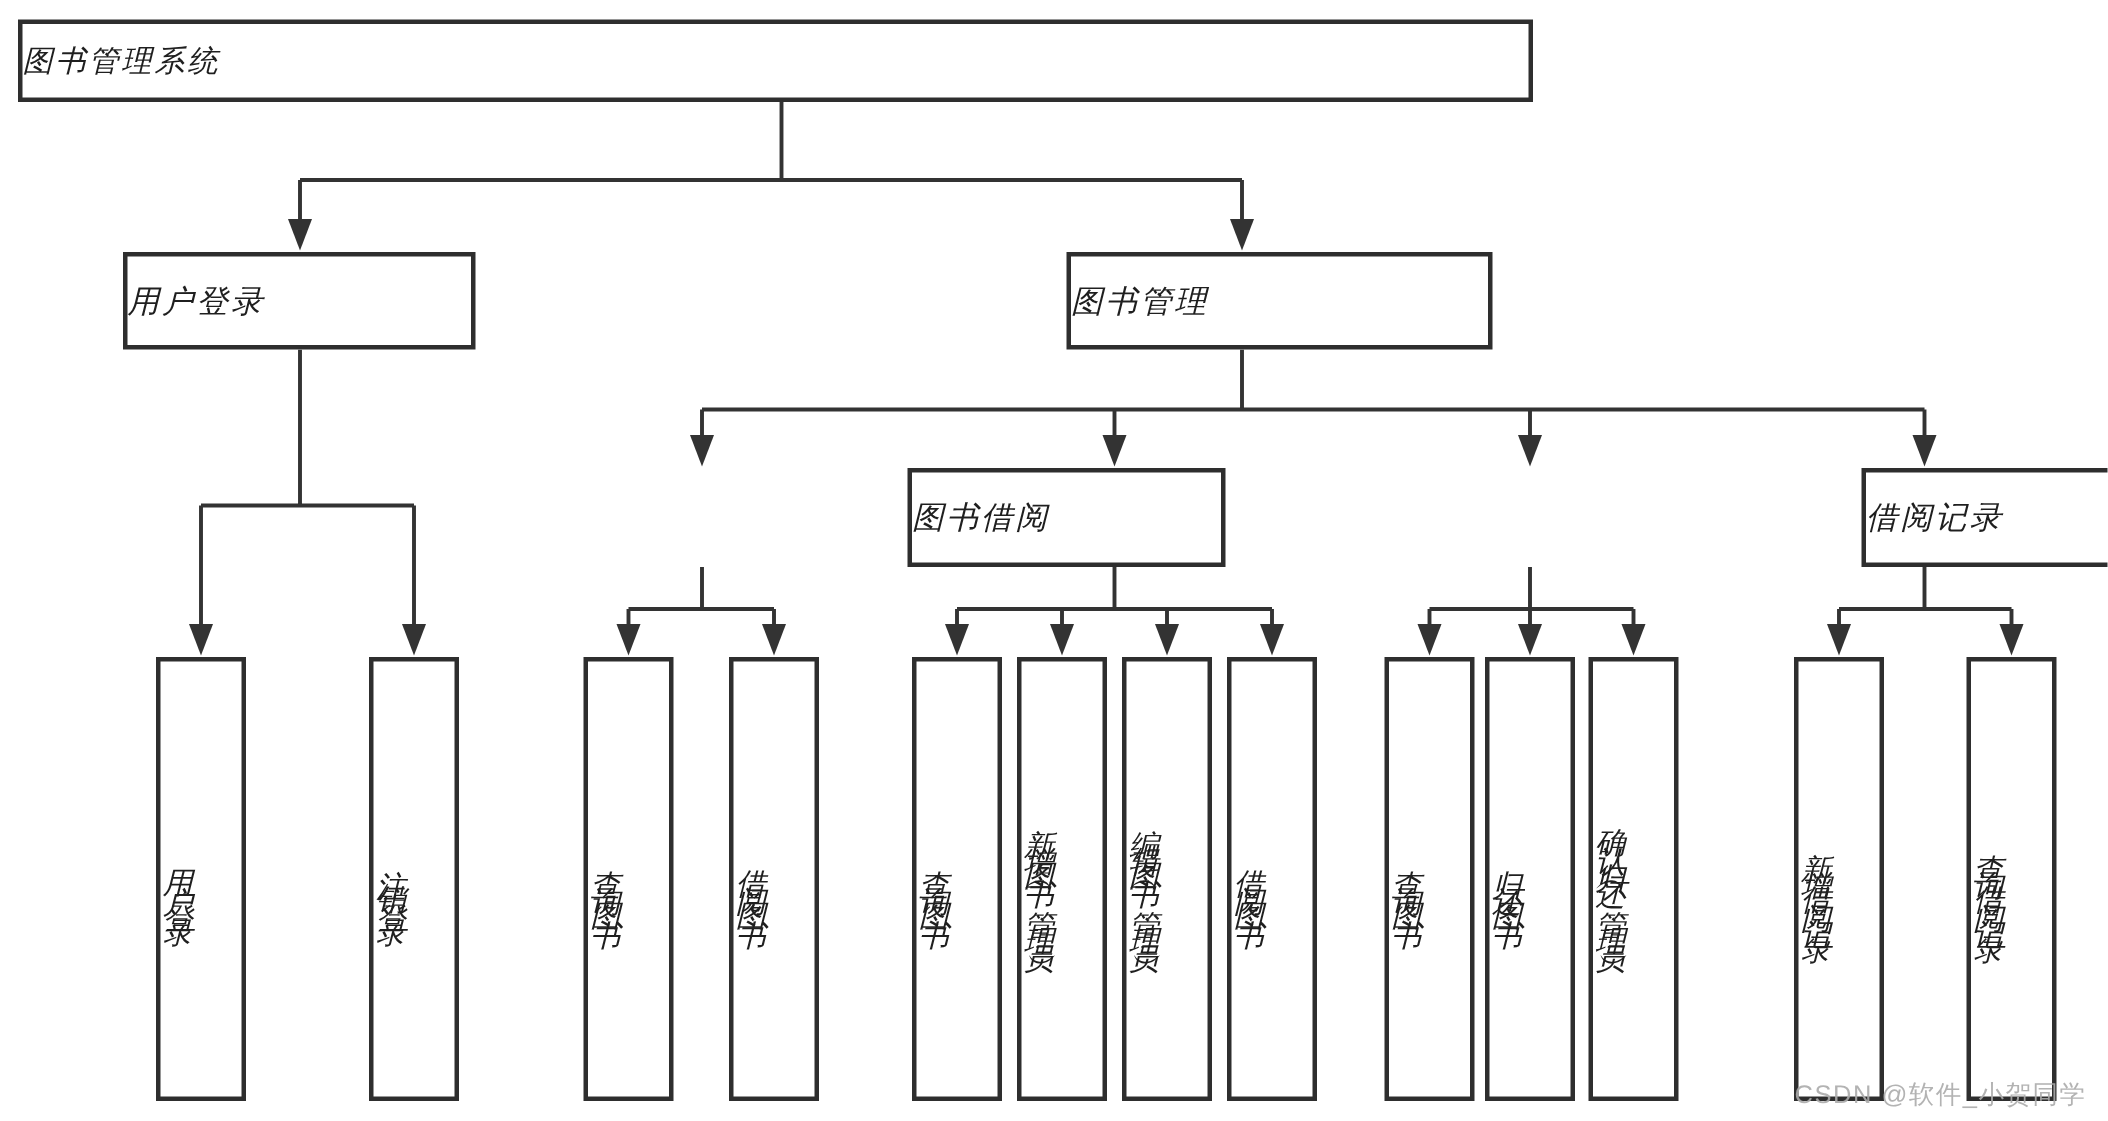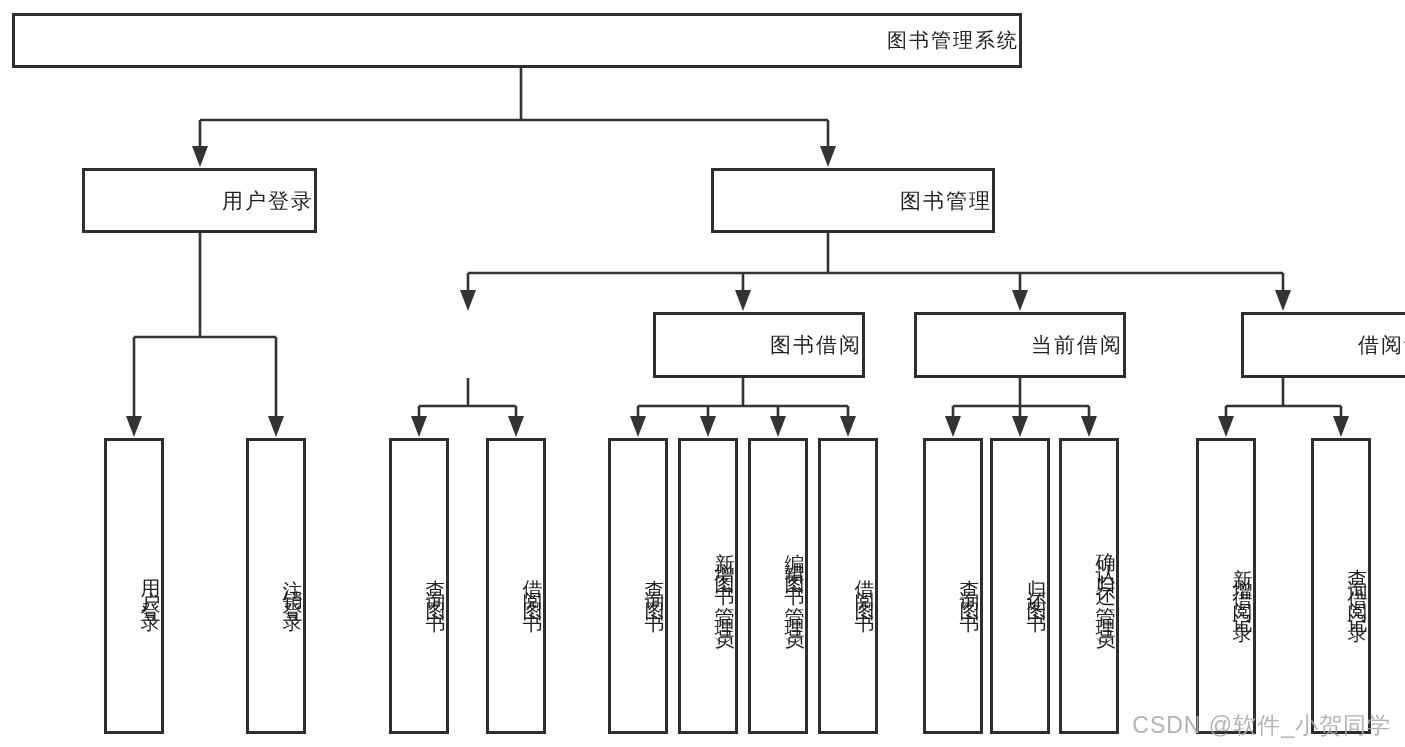--- a/index.html
+++ b/index.html
@@ -33,21 +33,22 @@
     fill:var(--line);
     stroke:none;
   }
   .box{
     position:absolute;
     box-sizing:border-box;
     background:var(--background);
     border:3px solid var(--border);
     display:flex;
     align-items:center;
-    justify-content:flex-end;
+    justify-content:flex-start;
+    font-style:italic;
   }
   .hlabel{
     font-size:21px;
     letter-spacing:2px;
     color:var(--text);
     white-space:nowrap;
   }
   .root .hlabel{
     font-size:20px;
   }
@@ -57,21 +58,21 @@
     font-size:20px;
     line-height:1.05;
     letter-spacing:11px;
     color:var(--text);
     white-space:nowrap;
   }
   #watermark{
     position:absolute;
     right:14px;
     bottom:6px;
-    font-size:23px;
+    font-size:17px;
     letter-spacing:1px;
     color:var(--watermark);
     opacity:.9;
     white-space:nowrap;
     z-index:5;
   }
 </style>
 </head>
 <body>
 
@@ -117,25 +118,22 @@
     <span class="hlabel">图书管理系统</span>
   </div>
 
   <div class="box" style="left:82px;top:168px;width:235px;height:65px">
     <span class="hlabel">用户登录</span>
   </div>
   <div class="box" style="left:711px;top:168px;width:284px;height:65px">
     <span class="hlabel">图书管理</span>
   </div>
 
-  <div class="box" style="left:653px;top:312px;width:212px;height:66px">
+  <div class="box" style="left:605px;top:312px;width:212px;height:66px">
     <span class="hlabel">图书借阅</span>
-  </div>
-  <div class="box" style="left:914px;top:312px;width:212px;height:66px">
-    <span class="hlabel">当前借阅</span>
   </div>
   <div class="box" style="left:1241px;top:312px;width:212px;height:66px">
     <span class="hlabel">借阅记录</span>
   </div>
 
   <div class="box" style="left:104px;top:438px;width:60px;height:296px">
     <span class="vtext">用户登录</span>
   </div>
   <div class="box" style="left:246px;top:438px;width:60px;height:296px">
     <span class="vtext">注销登录</span>

